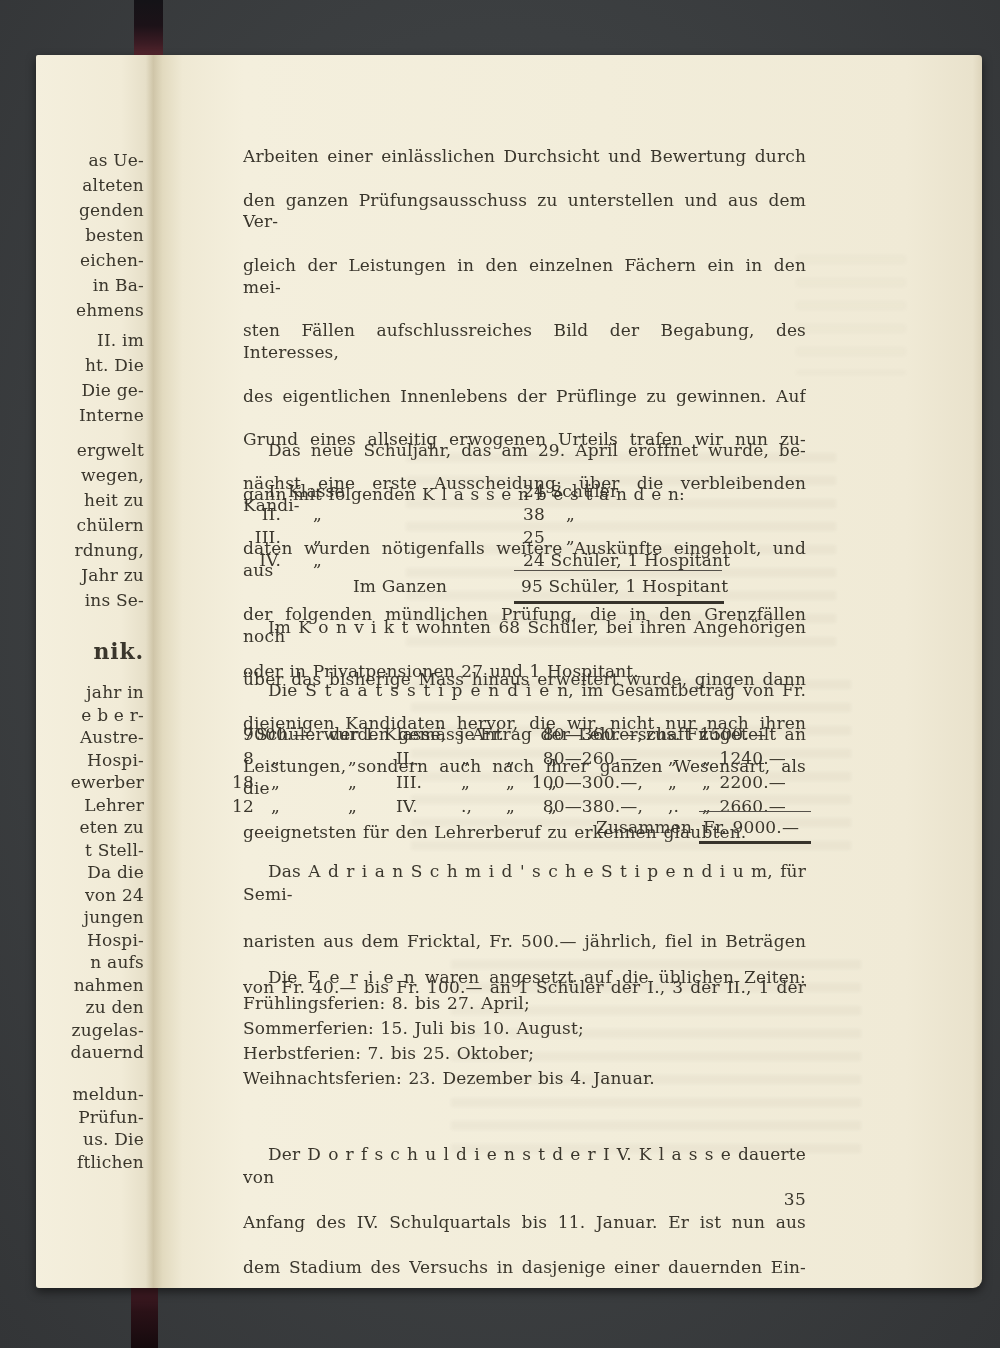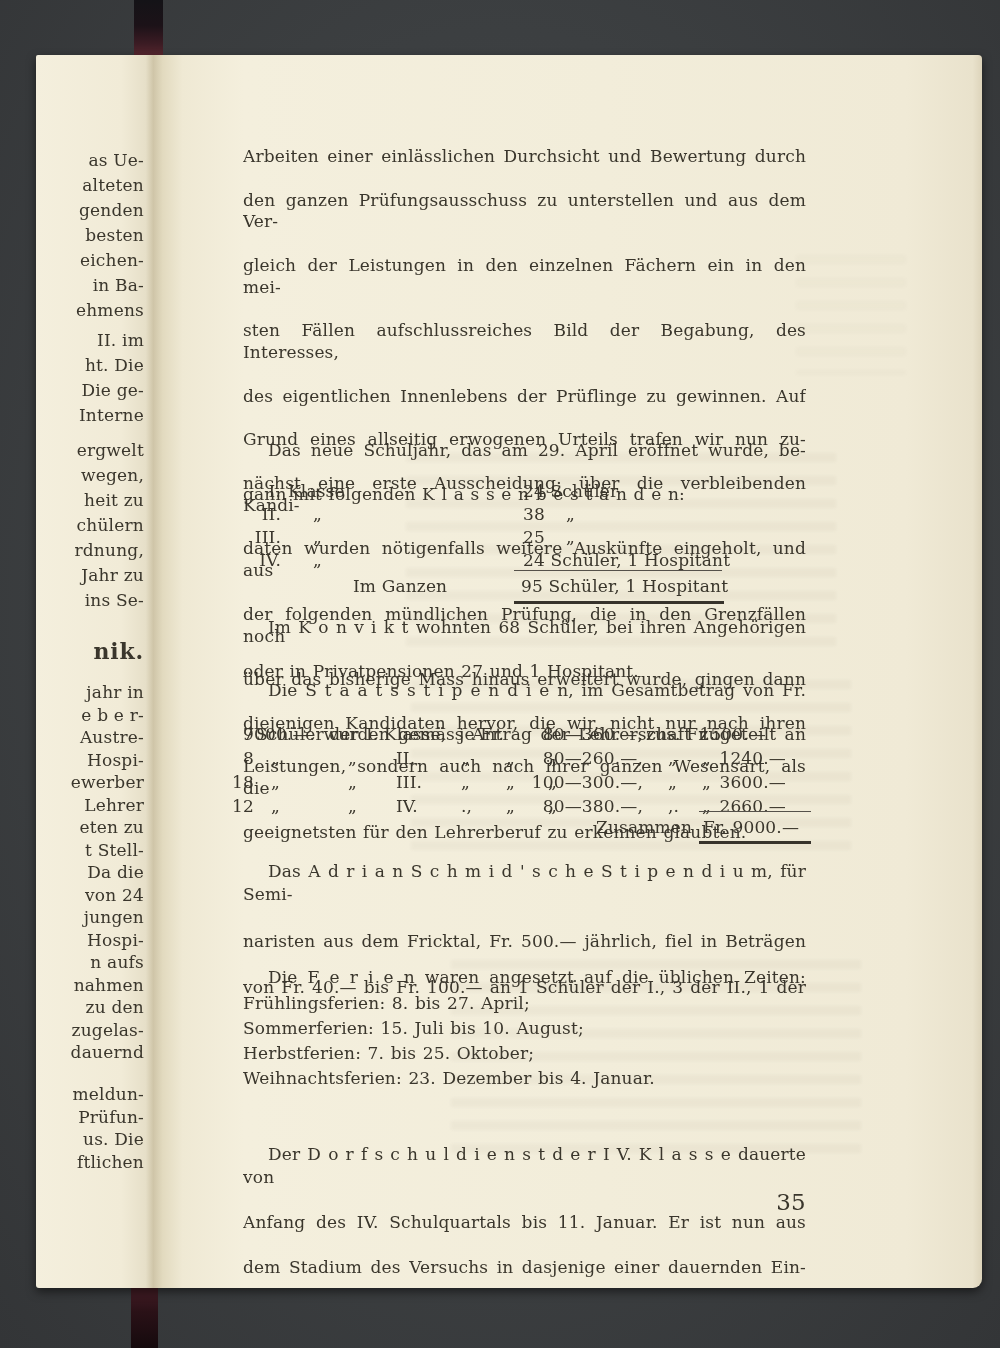--- a/index.html
+++ b/index.html
@@ -98,21 +98,21 @@
   .sd5{left:392px;}
   .srange{left:327px;width:160px;}
   .sd6{left:512px;}
   .sd7{left:546px;}
   .samt{left:562px;width:68px;}
   .stot-label{left:440px;}
   .stot-val{left:547px;}
 
   .pagenum{
     position:absolute;left:500px;top:1134px;width:150px;text-align:right;
-    font-size:23px;letter-spacing:.3px;
+    font-size:17px;letter-spacing:.3px;
   }
 </style>
 </head>
 <body>
 
 <div class="scene">
 
   <div class="ribbon-top"></div>
   <div class="ribbon-bottom"></div>
 
@@ -223,21 +223,21 @@
           <span class="cell scount ra">18</span>
           <span class="cell sd1">„</span>
           <span class="cell sd2">„</span>
           <span class="cell scls">III.</span>
           <span class="cell sd3">„</span>
           <span class="cell sd4">„</span>
           <span class="cell sd5">„</span>
           <span class="cell srange ra">100—300.—,</span>
           <span class="cell sd6">„</span>
           <span class="cell sd7">„</span>
-          <span class="cell samt ra">3600.—</span>
+          <span class="cell samt ra">2200.—</span>
         </div>
         <div class="trow" style="top:72px">
           <span class="cell scount ra">12</span>
           <span class="cell sd1">„</span>
           <span class="cell sd2">„</span>
           <span class="cell scls">IV.</span>
           <span class="cell sd3">.,</span>
           <span class="cell sd4">„</span>
           <span class="cell sd5">„</span>
           <span class="cell srange ra">80—380.—,</span>

